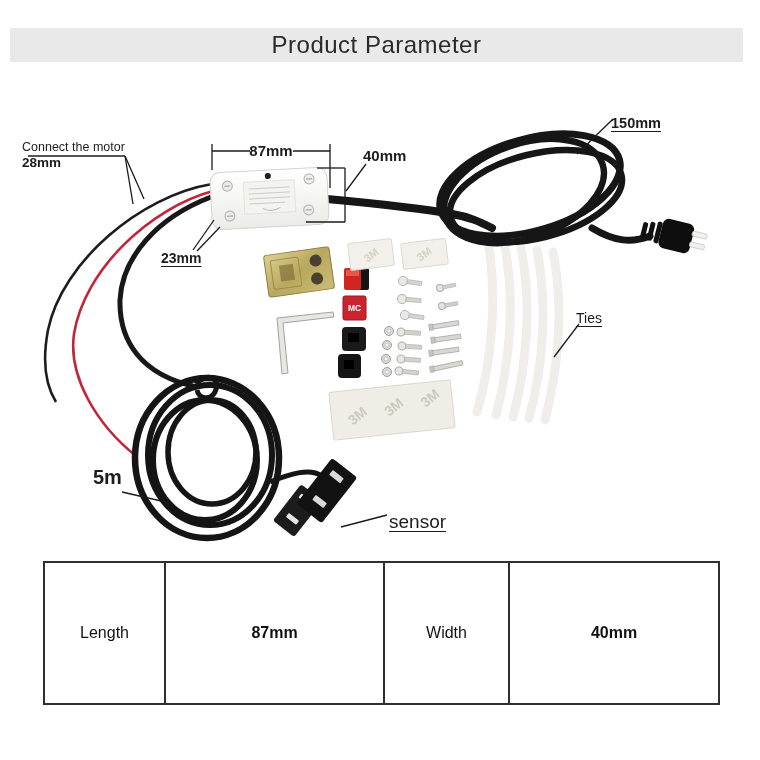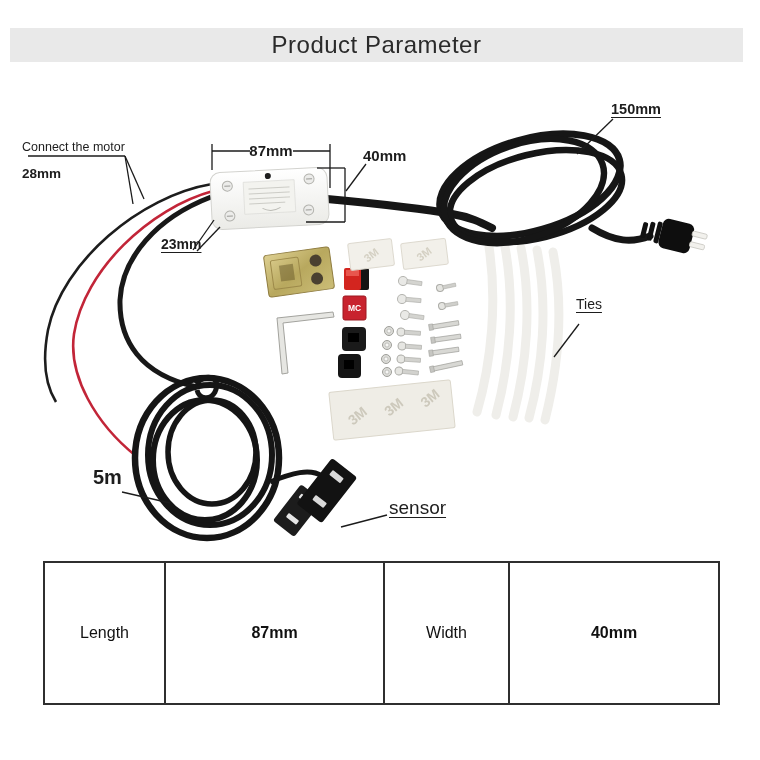--- a/index.html
+++ b/index.html
@@ -7,23 +7,23 @@
     position:relative;width:760px;height:760px;background:#ffffff;
     font-family:"Liberation Sans", sans-serif;overflow:hidden;color:#1c1c1c;
   }
   .title-band{
     position:absolute;left:10px;top:28px;right:17px;height:34px;
     background:#e9e9e9;display:flex;align-items:center;justify-content:center;
   }
   .title-text{font-size:24px;color:#2a2a2a;letter-spacing:0.5px;}
   svg.illus{position:absolute;left:0;top:0;width:760px;height:760px;}
   .ann{position:absolute;color:#1d1d1d;white-space:nowrap;line-height:1.15;}
-  .u{text-decoration:underline;text-underline-offset:3px;}
+  .u{text-decoration:underline;text-underline-offset:3px;margin-top:14px;}
   .connect{left:22px;top:140px;width:120px;text-align:left;font-size:12.5px;white-space:normal;}
-  .connect .sz{font-size:13.5px;font-weight:bold;margin-top:12px;}
+  .connect .sz{font-size:13.5px;font-weight:bold;margin-top:1px;}
   .d87{left:236px;top:142px;width:70px;text-align:center;font-size:15px;font-weight:bold;}
   .d40{left:363px;top:147px;font-size:15px;font-weight:bold;}
   .d23{left:161px;top:236px;font-size:14px;font-weight:bold;}
   .d150{left:611px;top:101px;font-size:14.5px;font-weight:bold;}
   .ties{left:576px;top:296px;font-size:14px;}
   .m5{left:93px;top:466px;font-size:20px;font-weight:bold;}
   .sensorlbl{left:389px;top:497px;font-size:19px;}
   table.spec{
     position:absolute;left:43px;top:561px;width:675px;height:144px;
     border-collapse:collapse;table-layout:fixed;

